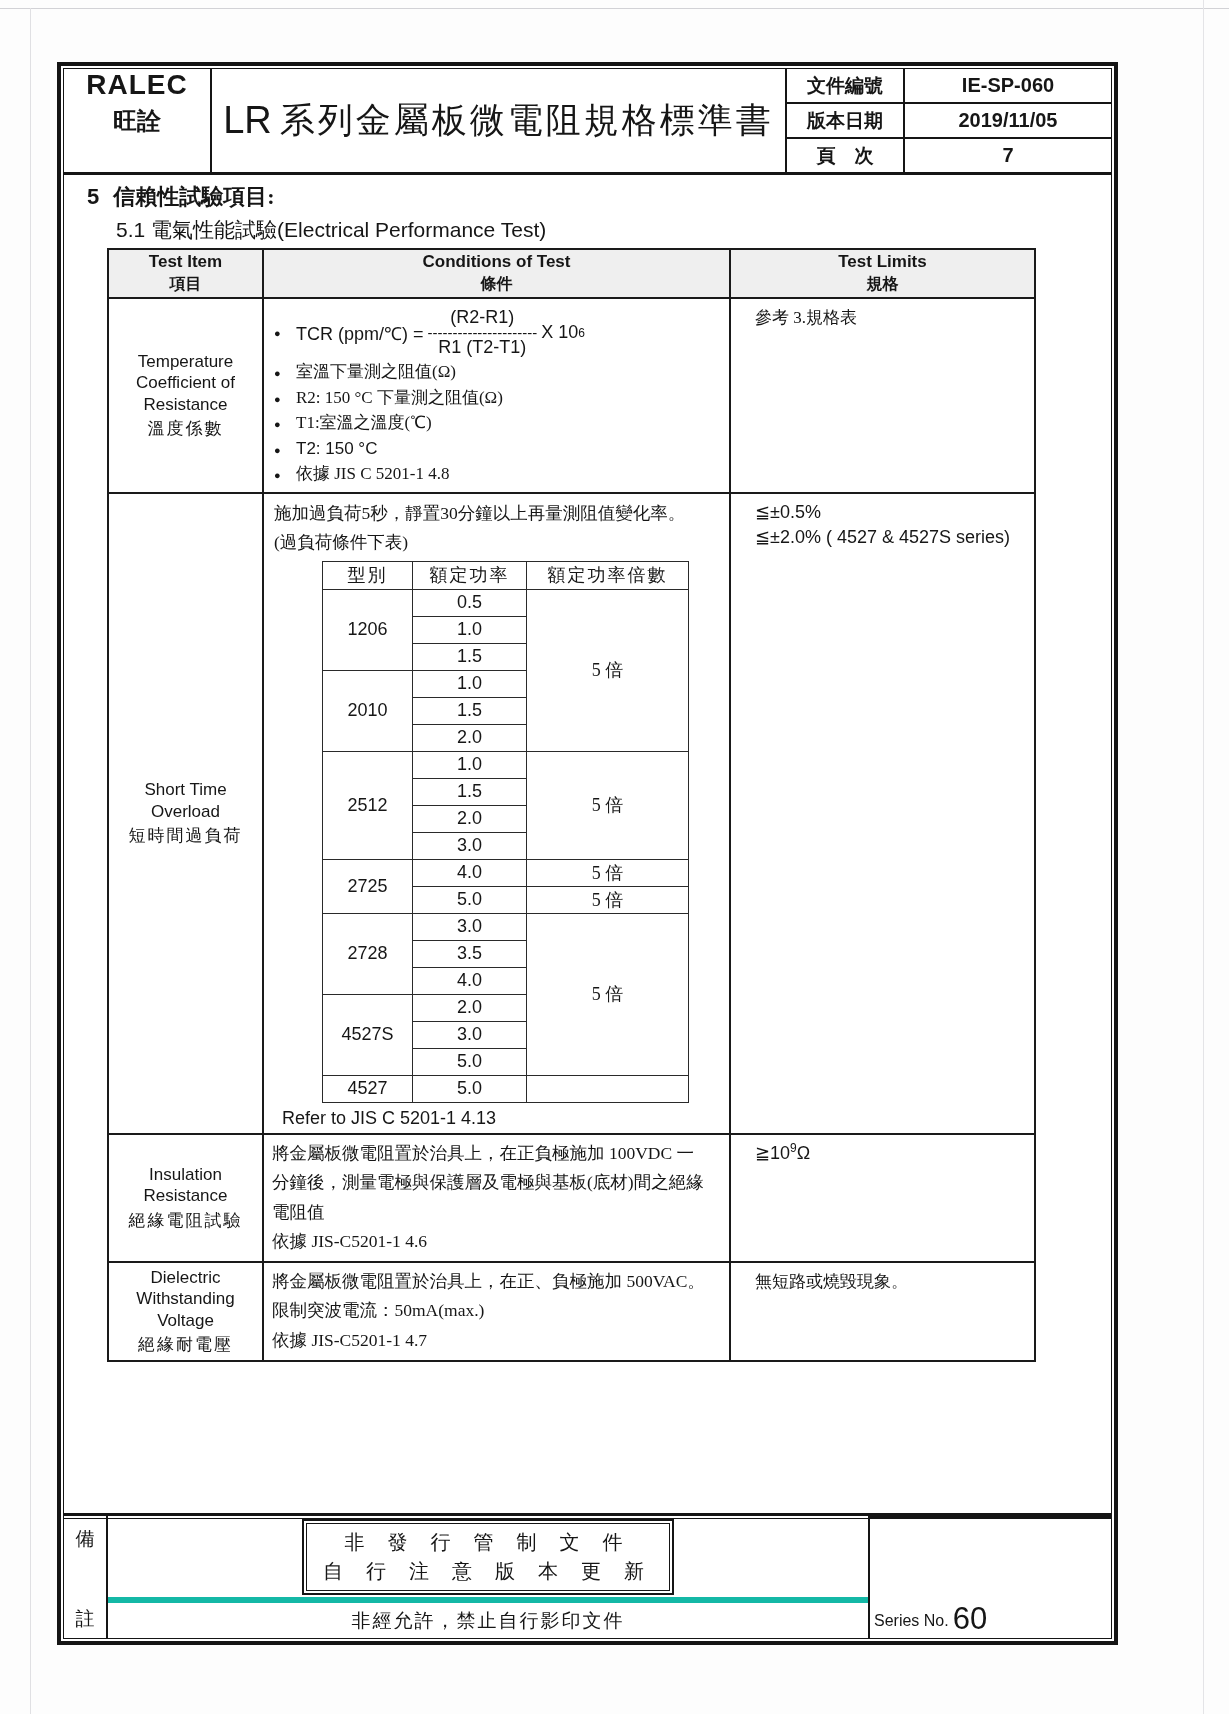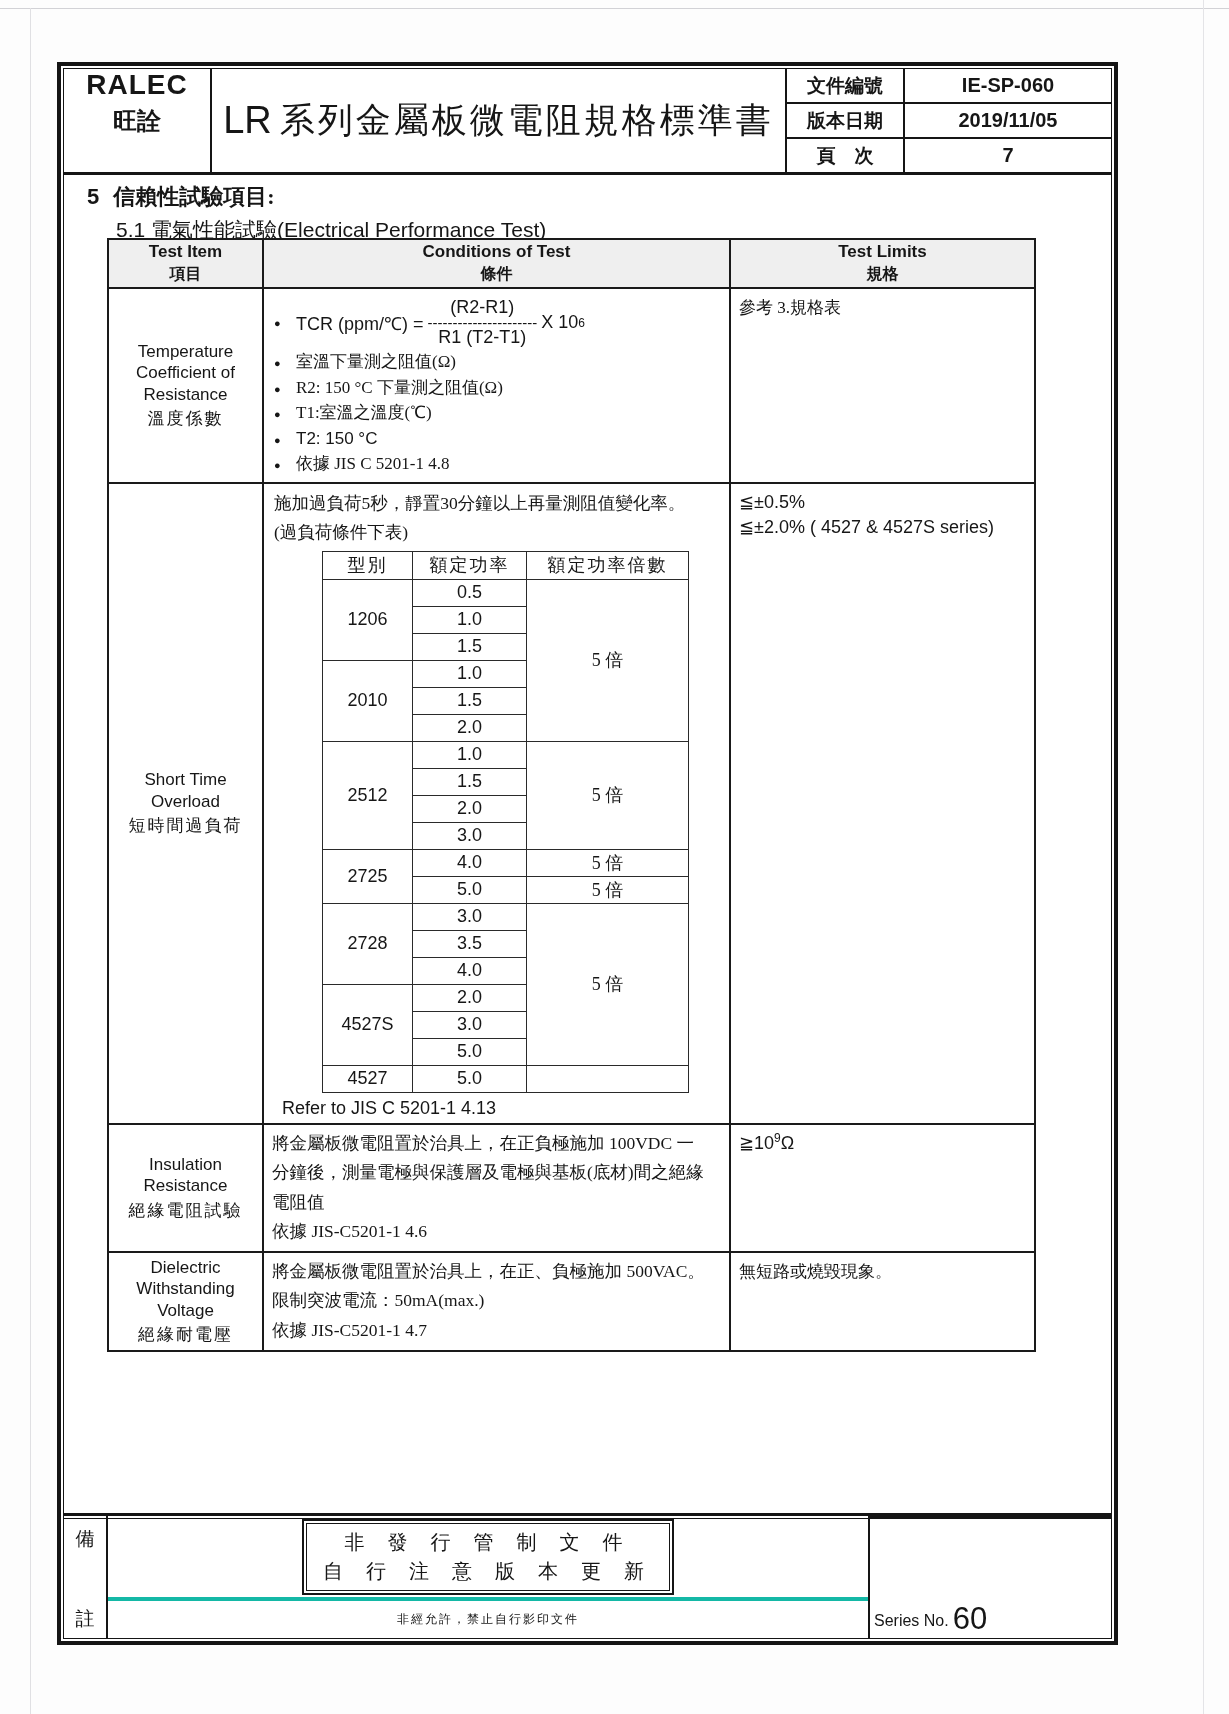--- a/index.html
+++ b/index.html
@@ -31,30 +31,30 @@
               font-weight:bold;font-size:19px;}
   .meta-value{flex:1;display:flex;align-items:center;justify-content:center;font-weight:bold;font-size:20px;}
 
   
   .sec1{position:absolute;left:26px;top:116px;font-size:22px;font-weight:bold;}
   .sec1 .num{margin-right:14px;}
   .sec2{position:absolute;left:55px;top:150px;font-size:21px;}
 
   
   table{border-collapse:collapse;}
-  .main-table{position:absolute;left:46px;top:172px;width:927px;table-layout:fixed;}
+  .main-table{position:absolute;left:46px;top:182px;width:927px;table-layout:fixed;}
   .main-table td{border:2px solid #1a1a1a;vertical-align:top;box-sizing:border-box;}
   .main-table .th{background:#efefef;text-align:center;vertical-align:middle;height:47px;padding:2px 0;}
   .th .en{font-size:17px;font-weight:bold;}
   .th .zh{font-size:16px;font-weight:bold;margin-top:2px;}
   .item-cell{text-align:center;vertical-align:middle !important;padding:4px;}
   .item-en{font-size:17px;line-height:21.5px;}
   .item-zh{font-size:17px;line-height:23px;margin-top:2px;letter-spacing:2px;}
   .cond-cell{padding:4px 6px 4px 8px;}
-  .limit-cell{padding:6px 6px 4px 8px;font-size:17px;line-height:26px;}
+  .limit-cell{padding:6px 6px 4px 24px;font-size:17px;line-height:26px;}
   .limit-line{font-size:18px;line-height:25px;}
 
   
   .formula-row{display:flex;align-items:center;margin:4px 0 2px 2px;}
   .bullet{font-size:11px;width:22px;flex:0 0 22px;text-align:left;padding-top:1px;}
   .formula{display:flex;align-items:center;font-size:18px;}
   .frac{display:inline-flex;flex-direction:column;align-items:center;margin:0 4px;}
   .frac .num,.frac .den{font-size:18px;line-height:21px;}
   .frac .dash{font-size:15px;line-height:9px;letter-spacing:0;}
   .sup{font-size:12px;vertical-align:super;line-height:0;}
@@ -79,22 +79,22 @@
           box-sizing:border-box;display:flex;}
   .footer::before{content:"";position:absolute;left:0;right:0;top:2px;height:1px;background:#151515;}
   .f-left{width:44px;border-right:2px solid #151515;display:flex;flex-direction:column;
           justify-content:space-between;align-items:center;padding:10px 0 6px;box-sizing:border-box;
           font-size:19px;}
   .f-mid{flex:1;display:flex;flex-direction:column;}
   .f-mid-top{height:81px;display:flex;align-items:center;justify-content:center;}
   .stamp{border:2px solid #151515;padding:2px;}
   .stamp-inner{border:1px solid #151515;padding:4px 16px;text-align:center;}
   .stamp-line{font-size:20px;letter-spacing:9px;line-height:29px;white-space:nowrap;}
-  .f-mid-bottom{flex:1;border-top:4px solid #14b8a6;display:flex;align-items:center;justify-content:center;
-                font-size:12px;letter-spacing:2px;}
+  .f-mid-bottom{flex:1;border-top:6px solid #14b8a6;display:flex;align-items:center;justify-content:center;
+                font-size:19px;letter-spacing:2px;}
   .f-right{width:243px;border-left:2px solid #151515;display:flex;flex-direction:column;box-sizing:border-box;}
   .f-right-top{height:81px;padding:10px 4px 0 8px;}
   .control-label{font-size:15px;margin-right:6px;}
   .control-value{font-size:16.5px;}
   .f-right-bottom{flex:1;border-top:2px solid #151515;display:flex;align-items:flex-end;
                   padding:0 0 4px 4px;}
   .series-label{font-size:16px;line-height:26px;}
   .series-value{font-size:31px;line-height:30px;margin-left:4px;}
 </style>
 </head>

